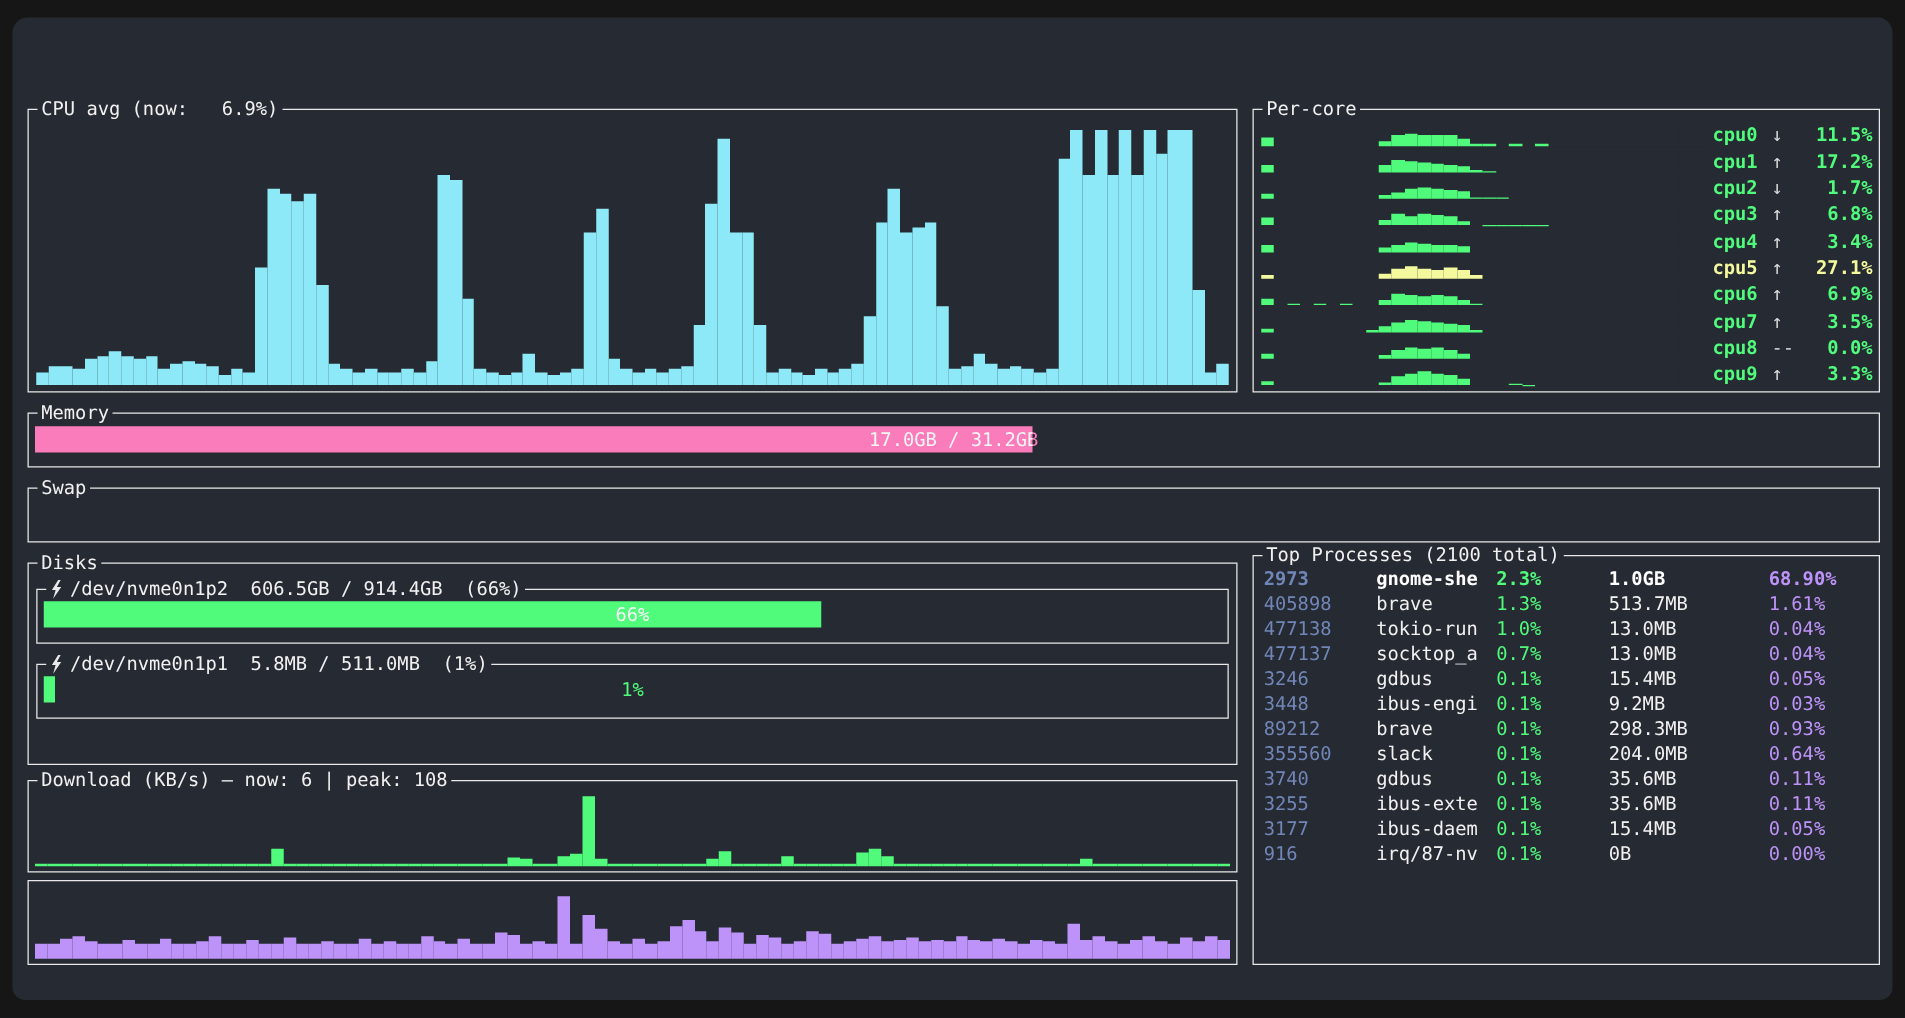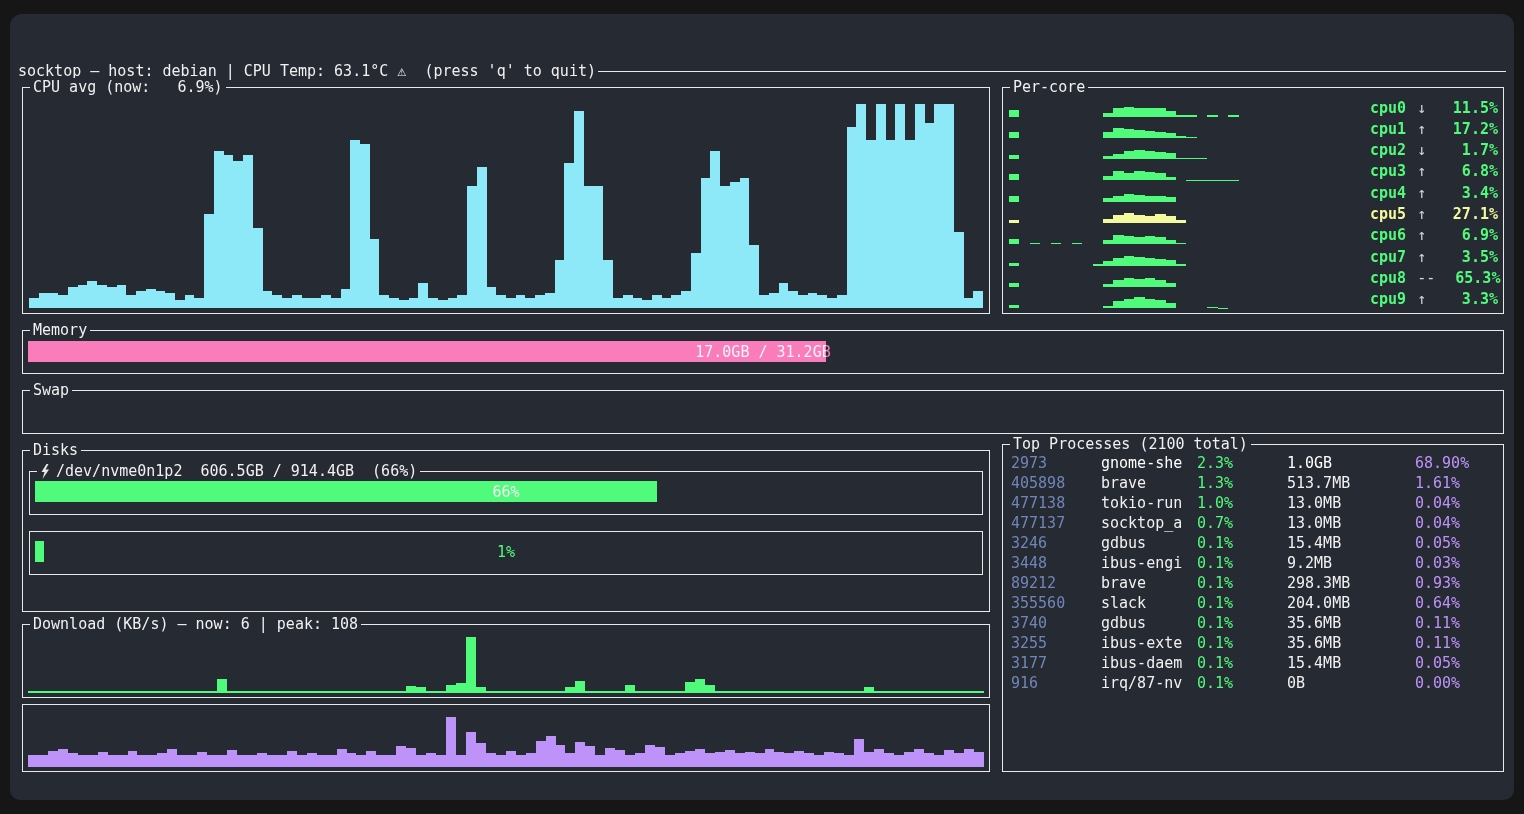--- a/index.html
+++ b/index.html
@@ -44,34 +44,30 @@
   .gclip .gtext{width:0;}
   
   .ptable{position:absolute;inset:8px 6px 4px 8px;line-height:20px;}
   .prow{display:grid;grid-template-columns:90px 96px 90px 128px 1fr;}
   .phead{font-weight:bold;color:var(--header_cyan);}
   .c-pid{color:var(--pid_blue);}
   .c-name{color:var(--text);}
   .c-cpu{color:var(--green);}
   .c-mem{color:var(--text);}
   .c-memp{color:var(--purple);}
-  .prow.sel{font-weight:normal;}
+  .prow.sel{font-weight:bold;}
   .prow.sel .c-name,.prow.sel .c-mem{color:#ffffff;}
 </style>
 </head>
 <body>
 
 <div class="window">
 
   <div class="term">
 
-    <div class="hline">
-      <span>socktop — host: debian | CPU Temp: 63.1°C ⚠  (press 'q' to quit)</span>
-      <span class="rule"></span>
-    </div>
 
     <div class="panel" style="left:12px;top:37px;width:966px;height:225px;">
       <span class="ptitle">CPU avg (now:   6.9%)</span>
       <div class="chart" style="inset:10px 6px 5px 6px;">
           <div class="bar" style="height: 5%; min-height: 2px; background: rgb(141, 233, 248);"></div>
           <div class="bar" style="height: 7%; min-height: 2px; background: rgb(141, 233, 248);"></div>
           <div class="bar" style="height: 7%; min-height: 2px; background: rgb(141, 233, 248);"></div>
           <div class="bar" style="height: 6%; min-height: 2px; background: rgb(141, 233, 248);"></div>
           <div class="bar" style="height: 10%; min-height: 2px; background: rgb(141, 233, 248);"></div>
           <div class="bar" style="height: 11%; min-height: 2px; background: rgb(141, 233, 248);"></div>
@@ -515,21 +511,21 @@
               <div class="bar tex" style="height: 95%; background: rgb(80, 250, 123); --c: #50fa7b;"></div>
               <div class="bar tex" style="height: 95%; background: rgb(80, 250, 123); --c: #50fa7b;"></div>
               <div class="bar tex" style="height: 95%; background: rgb(80, 250, 123); --c: #50fa7b;"></div>
               <div class="bar tex" style="height: 95%; background: rgb(80, 250, 123); --c: #50fa7b;"></div>
               <div class="bar tex" style="height: 95%; background: rgb(80, 250, 123); --c: #50fa7b;"></div>
               <div class="bar tex" style="height: 95%; background: rgb(80, 250, 123); --c: #50fa7b;"></div>
               <div class="bar tex" style="height: 95%; background: rgb(80, 250, 123); --c: #50fa7b;"></div>
               <div class="bar tex" style="height: 95%; background: rgb(80, 250, 123); --c: #50fa7b;"></div>
               <div class="bar tex" style="height: 95%; background: rgb(80, 250, 123); --c: #50fa7b;"></div>
             </div>
-            <div class="core-label"><span style="color: rgb(80, 250, 123);">cpu8</span><span class="core-trend"> -- </span><span class="core-val" style="color: rgb(80, 250, 123); white-space: pre;"> 65.3%</span></div>
+            <div class="core-label"><span style="color: rgb(80, 250, 123);">cpu8</span><span class="core-trend"> -- </span><span class="core-val" style="color: rgb(80, 250, 123); white-space: pre;"> 0.0%</span></div>
           </div>
           <div class="core-row">
             <div class="core-spark">
               <div class="bar" style="height: 20%; background: rgb(80, 250, 123); --c: #50fa7b;"></div>
               <div class="bar" style="height: 0%; background: rgb(80, 250, 123); --c: #50fa7b;"></div>
               <div class="bar" style="height: 0%; background: rgb(80, 250, 123); --c: #50fa7b;"></div>
               <div class="bar" style="height: 0%; background: rgb(80, 250, 123); --c: #50fa7b;"></div>
               <div class="bar" style="height: 0%; background: rgb(80, 250, 123); --c: #50fa7b;"></div>
               <div class="bar" style="height: 0%; background: rgb(80, 250, 123); --c: #50fa7b;"></div>
               <div class="bar" style="height: 0%; background: rgb(80, 250, 123); --c: #50fa7b;"></div>
@@ -591,20 +587,23 @@
         <div class="gauge" style="top:9px;">
             <div class="gfill" style="width: 66%; background: rgb(80, 250, 123);"></div>
             <div class="gtext" style="color: rgb(80, 250, 123);">66%</div>
             <div class="gclip" style="width: 66%;">
               <div class="gtext" style="color: rgb(245, 245, 245); width: 151.515%;">66%</div>
             </div>
           </div>
       </div>
 
       <div class="panel" style="left:6px;top:80px;right:6px;height:42px;">
+        <span class="ptitle"><svg width="10" height="15" viewBox="0 0 10 15">
+              <polygon points="6.5,0 1.5,8 4.5,8 2.5,15 9,5.5 5.5,5.5 8.5,0" fill="#e9e9e9"></polygon>
+            </svg><span>/dev/nvme0n1p1  5.8MB / 511.0MB  (1%)</span></span>
         <div class="gauge" style="top:9px;">
             <div class="gfill" style="width: 1%; background: rgb(80, 250, 123);"></div>
             <div class="gtext" style="color: rgb(80, 250, 123);">1%</div>
             <div class="gclip" style="width: 1%;">
               <div class="gtext" style="color: rgb(245, 245, 245); width: 10000%;">1%</div>
             </div>
           </div>
       </div>
     </div>
 

